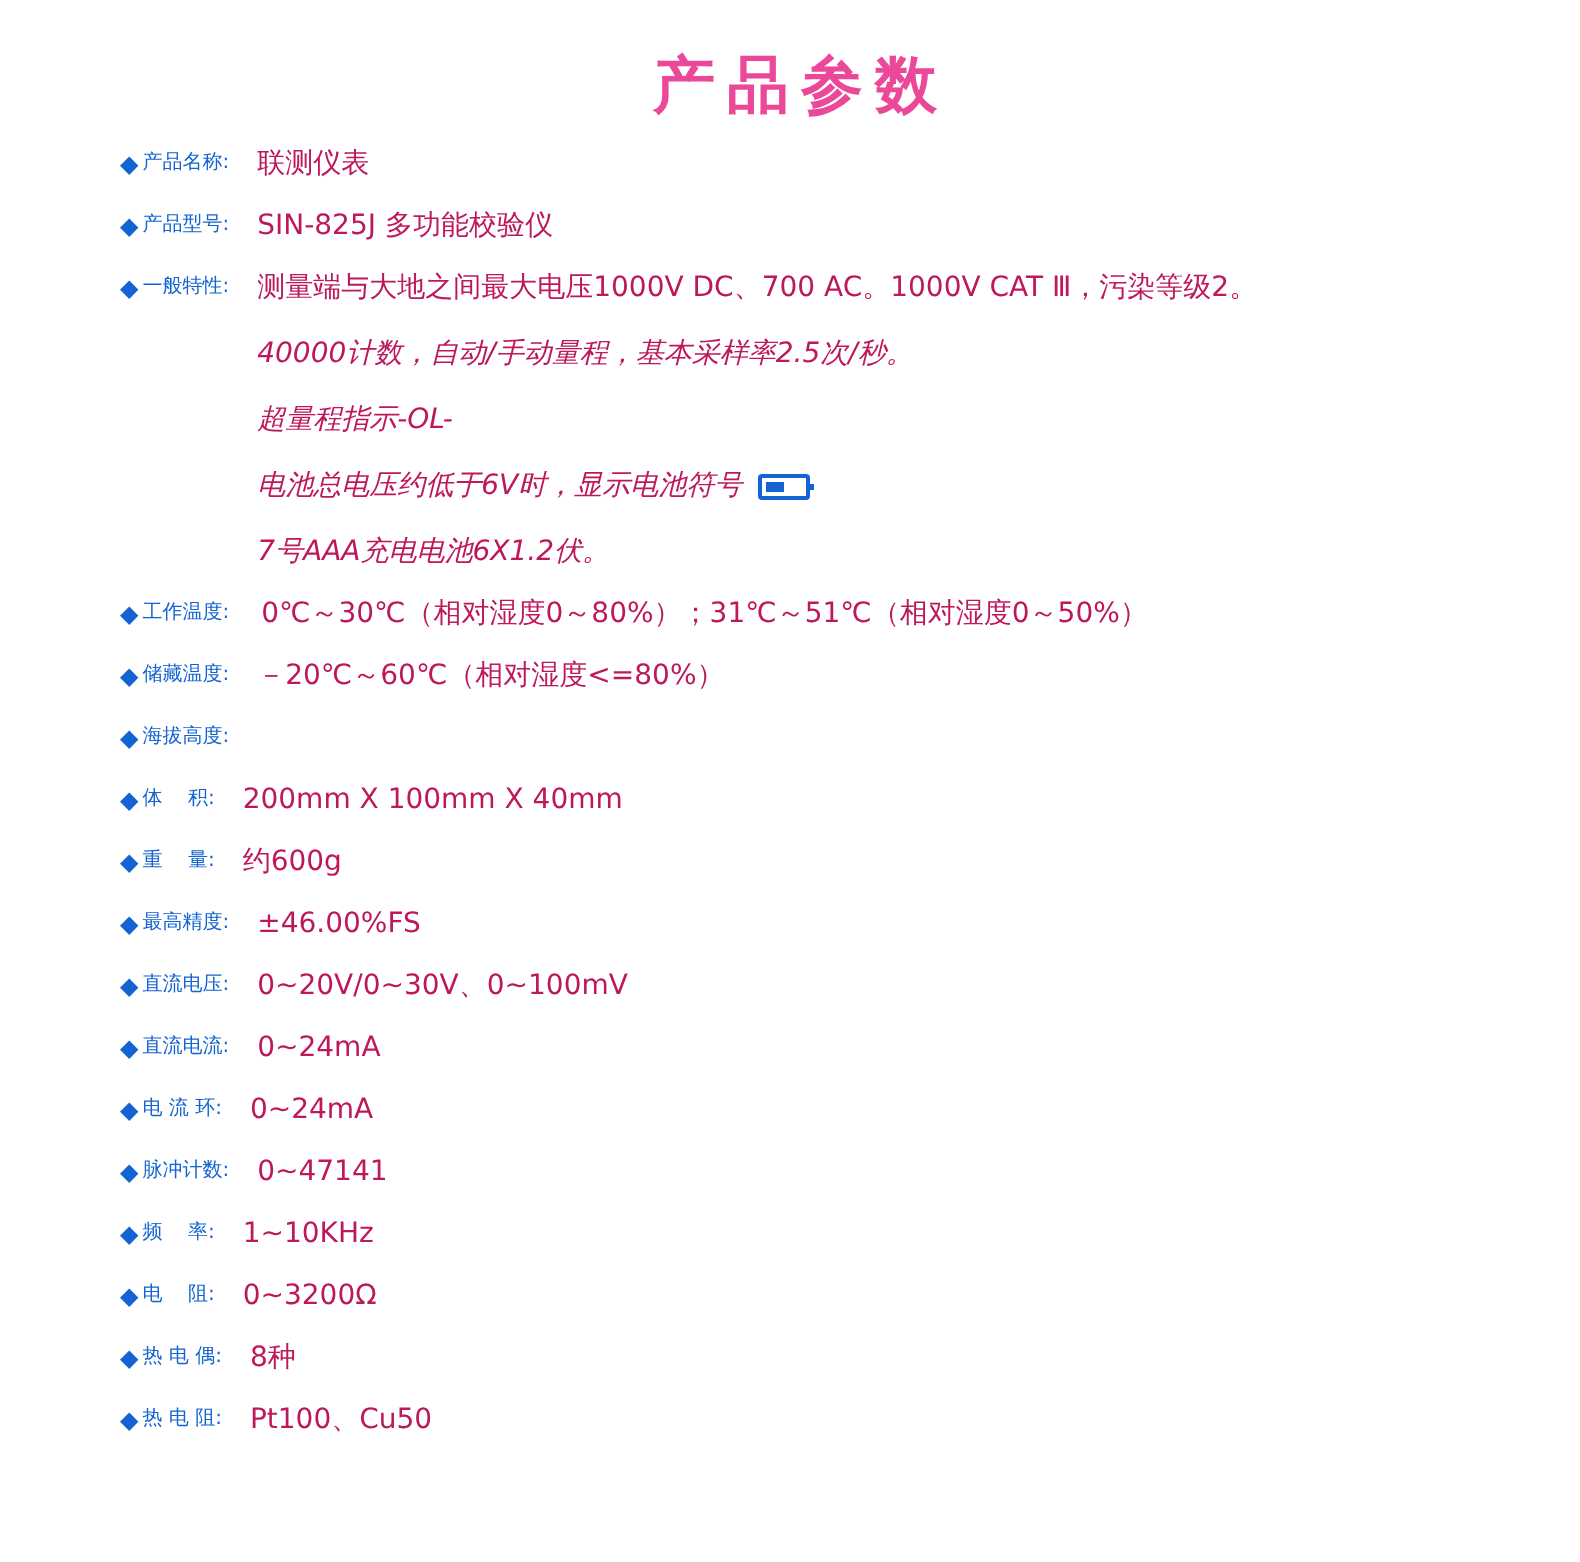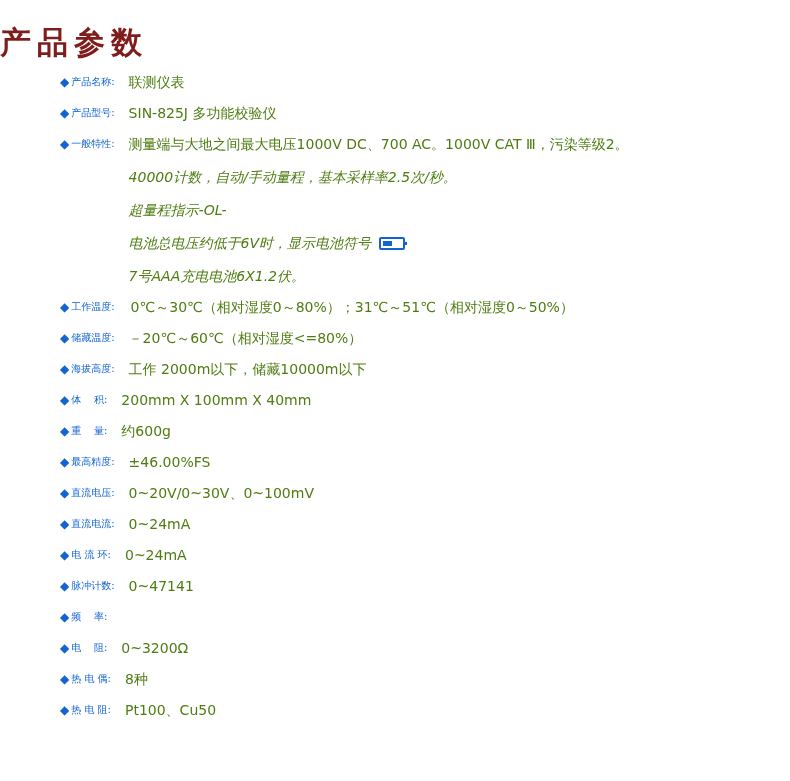--- a/index.html
+++ b/index.html
@@ -14,27 +14,28 @@
     color: #1a1a1a;
     overflow: hidden;
   }
   .page {
     position: relative;
     width: 790px;
     height: 781px;
     box-sizing: border-box;
   }
   .page-title {
-    text-align: left;
+    text-align: center;
     font-size: 31px;
     font-weight: bold;
     letter-spacing: 6px;
-    color: #7f1d1d;
+    color: #ec4899;
     padding-top: 22px;
     padding-bottom: 8px;
+    margin-left: 11px;
   }
   .spec-list {
     margin: 0;
     padding: 0 0 0 60px;
     list-style: none;
   }
   .spec-row {
     display: flex;
     align-items: flex-start;
     margin-bottom: 11px;
@@ -53,21 +54,21 @@
     flex: 0 0 auto;
     white-space: pre;
   }
   .value-col {
     margin-left: 14px;
     flex: 1 1 auto;
   }
   .value {
     font-size: 14px;
     line-height: 20px;
-    color: #4d7c0f;
+    color: #be185d;
     white-space: pre-wrap;
   }
   .value + .value {
     margin-top: 13px;
     font-style: italic;
   }
   .value.with-battery {
     display: flex;
     align-items: center;
     text-align: right;
@@ -152,23 +153,20 @@
       <span class="bullet">◆</span>
       <span class="label">储藏温度:</span>
       <div class="value-col">
         <div class="value">－20℃～60℃（相对湿度&lt;=80%）</div>
       </div>
     </li>
 
     <li class="spec-row">
       <span class="bullet">◆</span>
       <span class="label">海拔高度:</span>
-      <div class="value-col">
-        <div class="value">工作 2000m以下，储藏10000m以下</div>
-      </div>
     </li>
 
     <li class="spec-row">
       <span class="bullet">◆</span>
       <span class="label">体    积:</span>
       <div class="value-col">
         <div class="value">200mm X 100mm X 40mm</div>
       </div>
     </li>
 
@@ -216,20 +214,23 @@
       <span class="bullet">◆</span>
       <span class="label">脉冲计数:</span>
       <div class="value-col">
         <div class="value">0~47141</div>
       </div>
     </li>
 
     <li class="spec-row">
       <span class="bullet">◆</span>
       <span class="label">频    率:</span>
+      <div class="value-col">
+        <div class="value">1~10KHz</div>
+      </div>
     </li>
 
     <li class="spec-row">
       <span class="bullet">◆</span>
       <span class="label">电    阻:</span>
       <div class="value-col">
         <div class="value">0~3200Ω</div>
       </div>
     </li>
 

